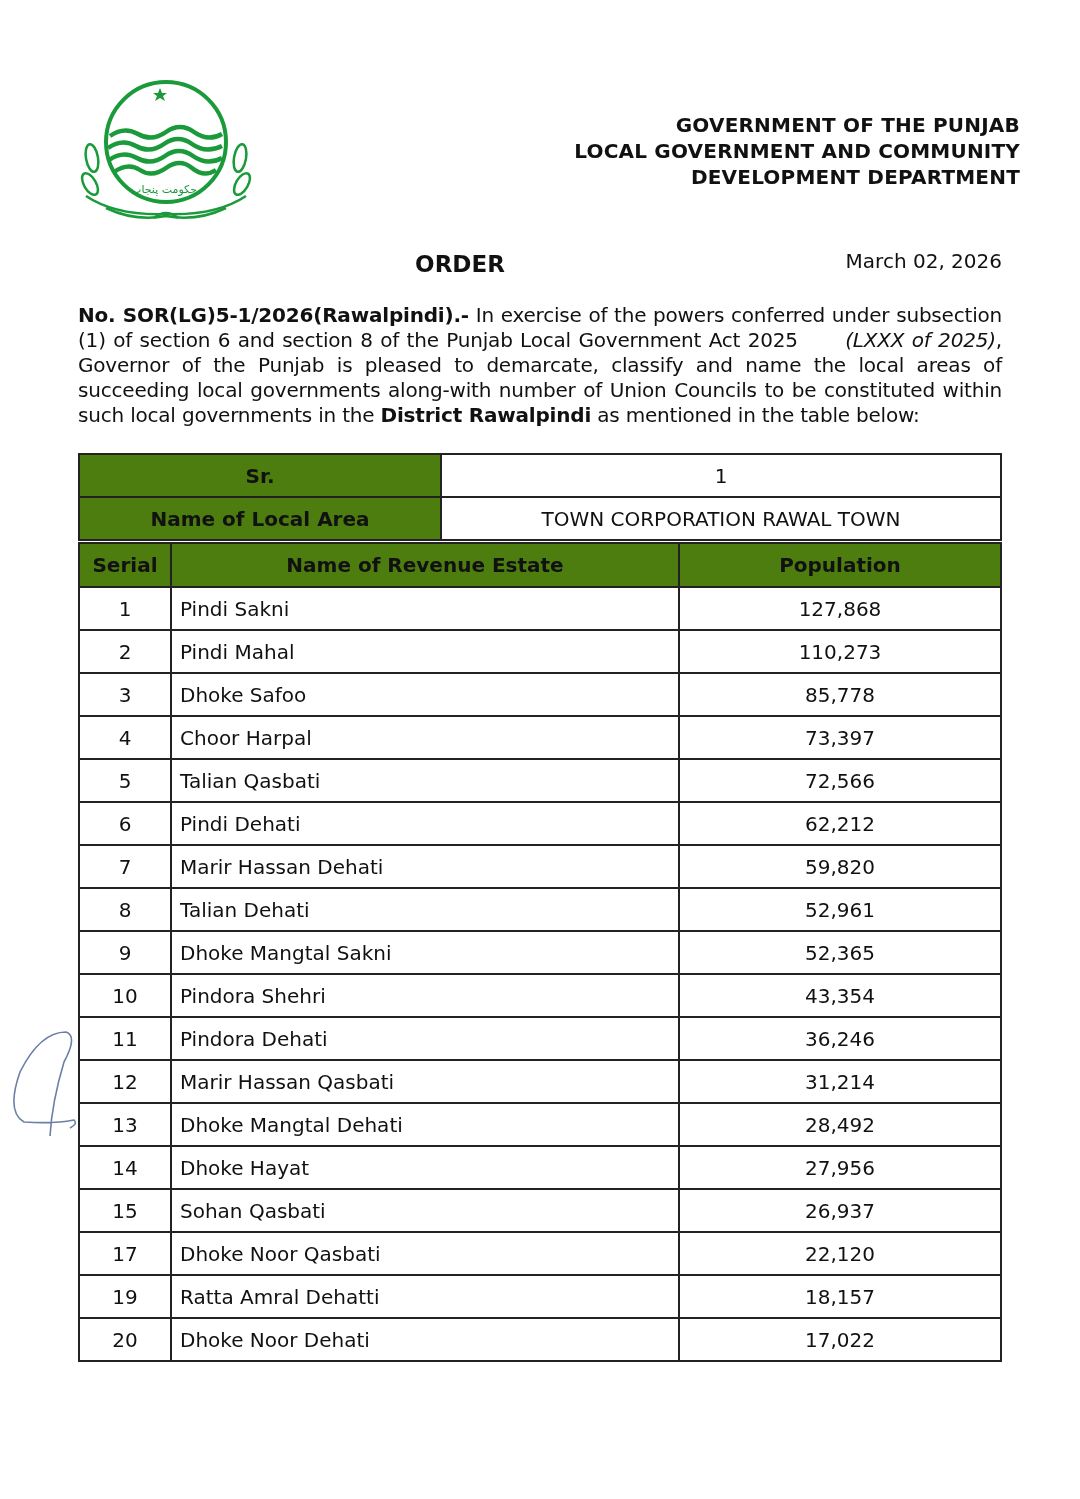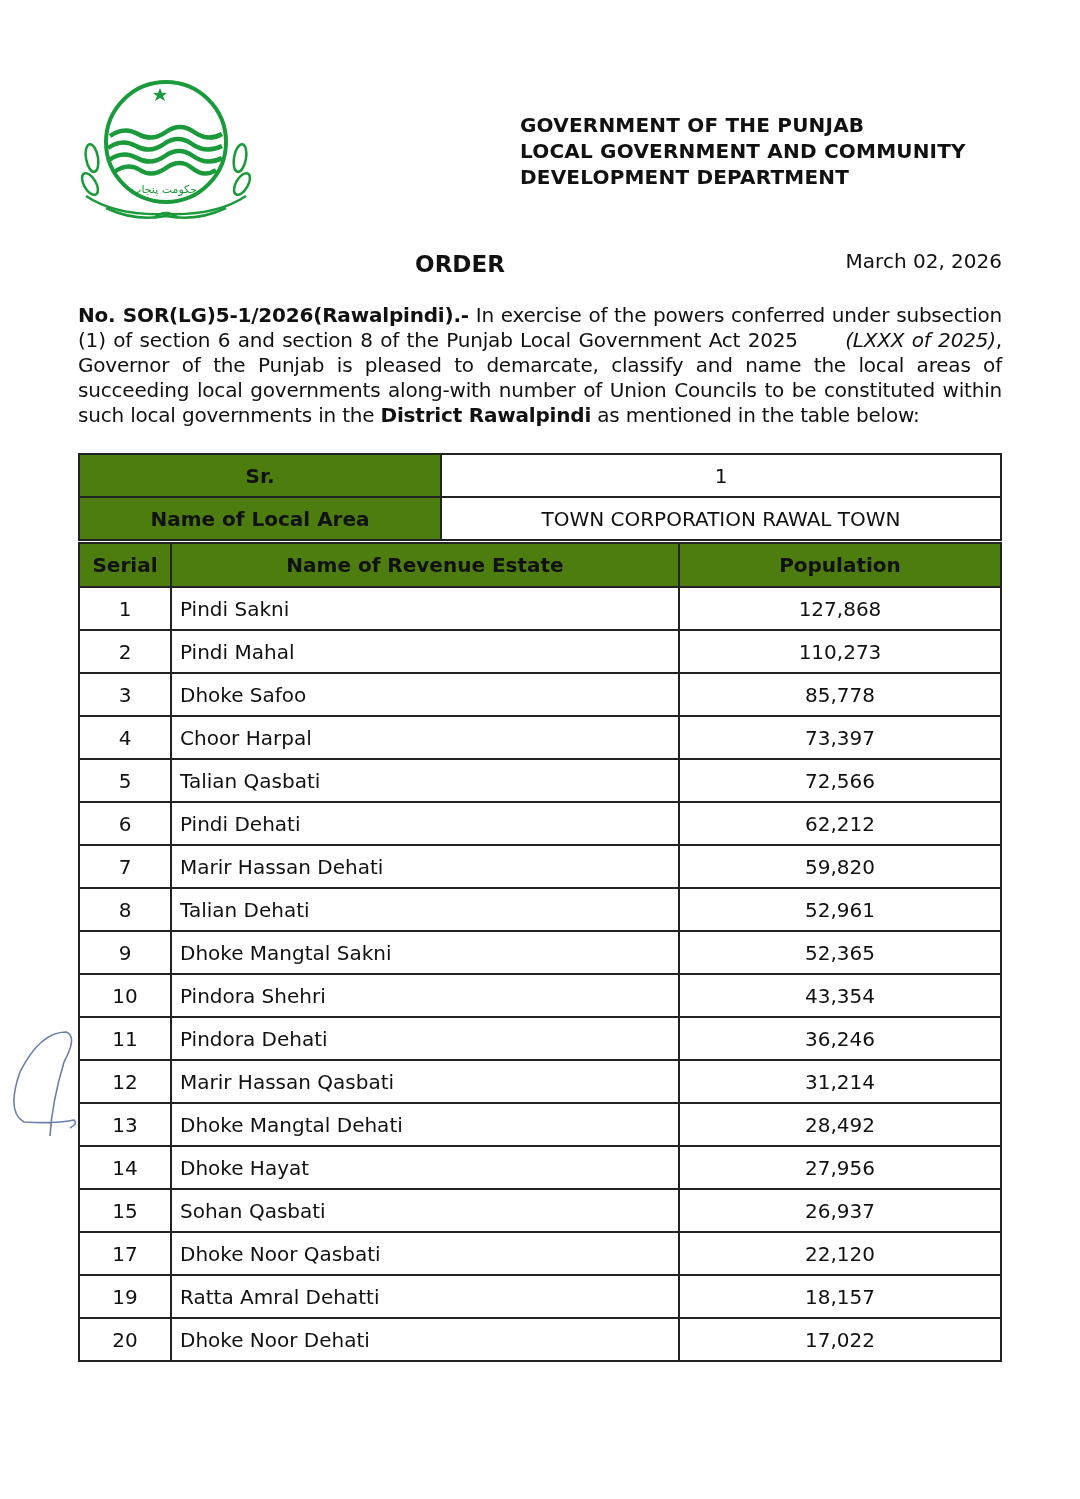--- a/index.html
+++ b/index.html
@@ -3,21 +3,21 @@
 <meta charset="utf-8">
 <style>
   html, body { margin: 0; padding: 0; background: #ffffff; }
   body {
     width: 1080px; height: 1499px; position: relative; overflow: hidden;
     font-family: "DejaVu Sans", sans-serif; color: #111;
   }
   .logo { position: absolute; left: 76px; top: 76px; width: 180px; height: 152px; }
   .header {
     position: absolute; left: 520px; top: 112px; width: 500px;
-    text-align: left; font-weight: bold; font-size: 20px; line-height: 26px;
+    text-align: right; font-weight: bold; font-size: 20px; line-height: 26px;
     letter-spacing: 0.2px;
   }
   .date { position: absolute; right: 78px; top: 225px; font-size: 20px; margin-top: 24px; }
   .order-title {
     position: absolute; left: 0; width: 920px; top: 251px; text-align: center;
     font-weight: bold; font-size: 23px;
   }
   .para {
     position: absolute; left: 78px; top: 303px; width: 924px;
     font-size: 20px; line-height: 25px; text-align: justify;

